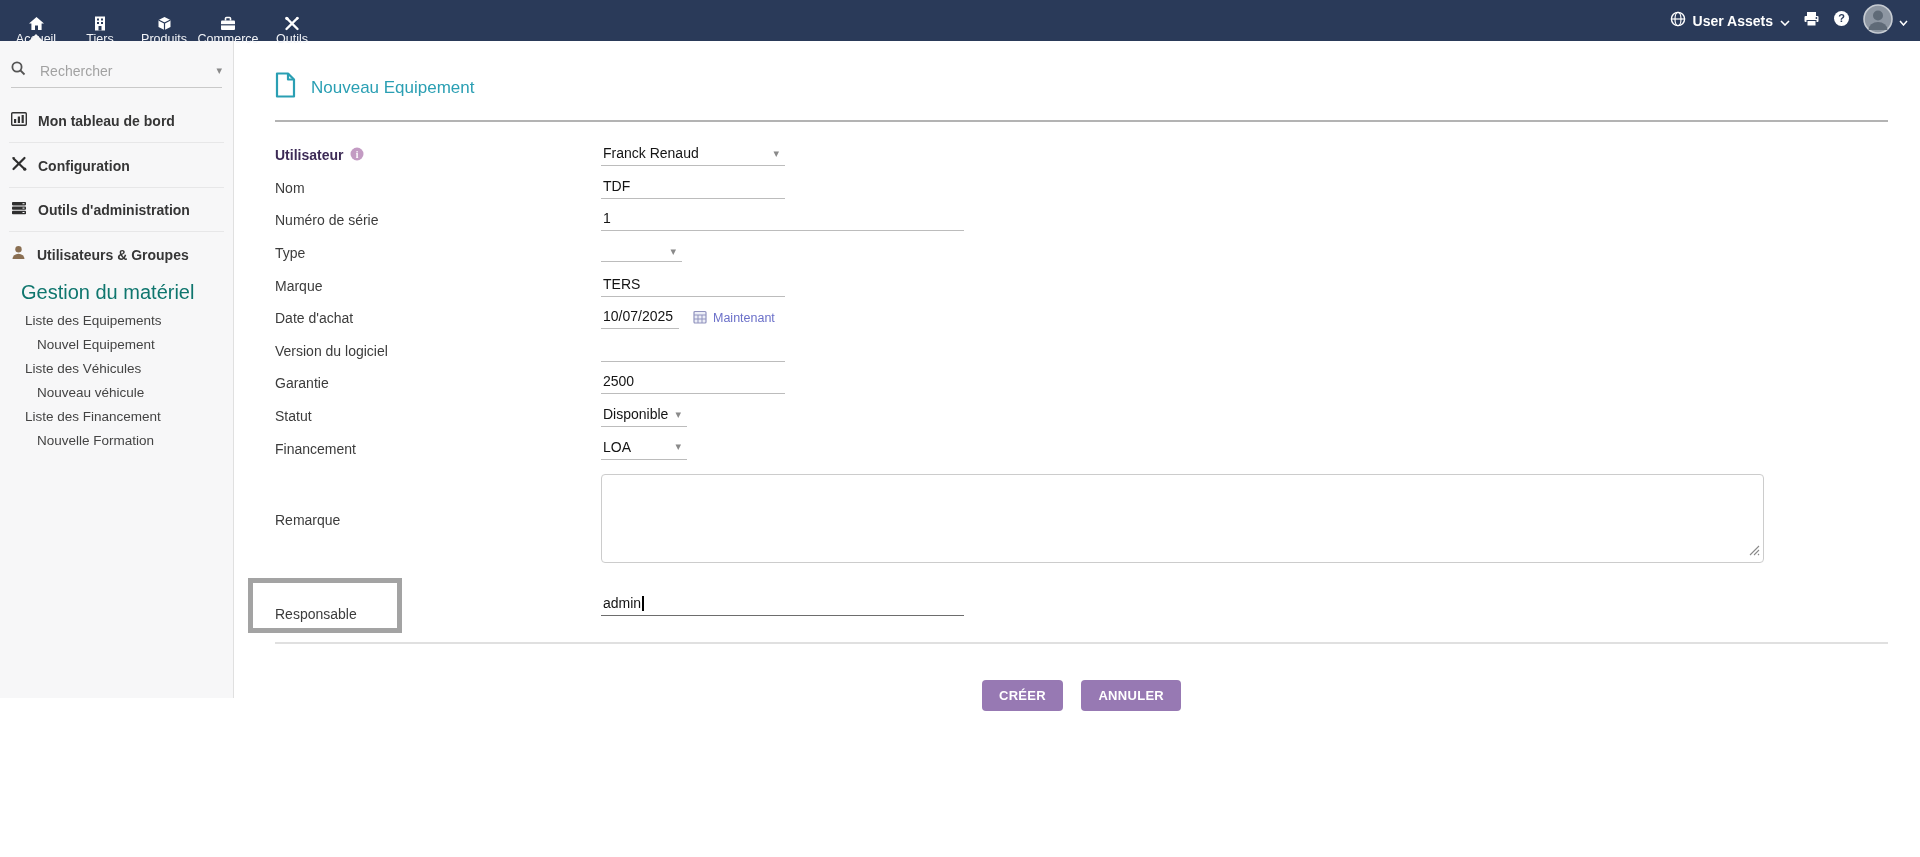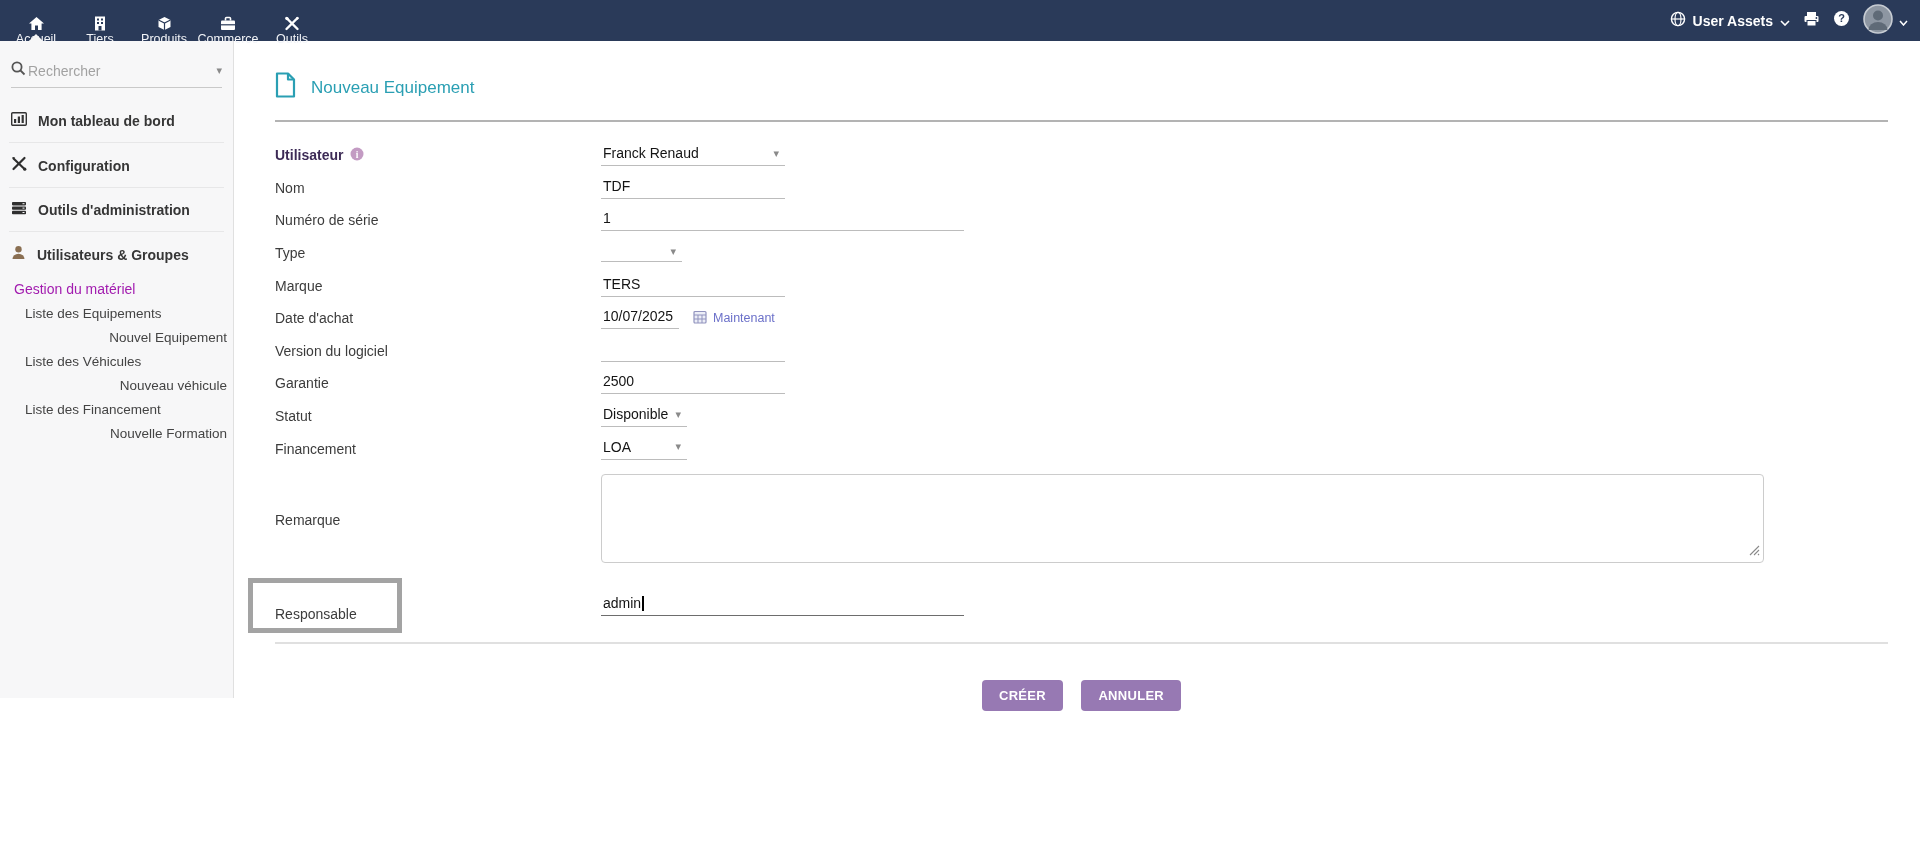--- a/index.html
+++ b/index.html
@@ -39,34 +39,34 @@
   .sidebar {
     position:absolute; top:41px; left:0; width:234px; height:657px;
     background:#f7f7f8; border-right:1px solid #e0e0e0;
   }
   .search-row {
     margin:20px 11px 0 11px; display:flex; align-items:center;
     border-bottom:1px solid #c9c9c9; padding-bottom:7px;
   }
   .search-row input {
     border:none; background:transparent; outline:none; flex:1;
-    font-size:14px; color:#7f1d1d; font-family:inherit; min-width:0; margin-left:0;
+    font-size:14px; color:#7f1d1d; font-family:inherit; min-width:0; margin-left:12px;
   }
   .search-row input::placeholder { color:#a2a2a2; }
   .sel-arrow { color:#8a8a8a; font-size:11px; line-height:1; }
 
   .side-section {
     display:flex; align-items:flex-end; gap:11px; padding:11px 11px;
     font-weight:bold; font-size:14px; color:#363636; cursor:pointer;
   }
   .side-section.first { margin-top:13px; }
   .side-sep { border:none; border-top:1px solid #e7e7e8; margin:2px 9px; }
-  .side-group-title { font-size:14px; color:#a21caf; padding:7px 11px 4px 14px; }
+  .side-group-title { font-size:20px; color:#0f766e; padding:7px 11px 4px 21px; }
   .side-link { font-size:13.5px; color:#444; padding:4.5px 6px 4.5px 25px; cursor:pointer; }
-  .side-link.deep { padding-left:37px;text-align:right; }
+  .side-link.deep { padding-left:37px; }
 
   
   .content { position:absolute; left:234px; top:41px; width:1686px; }
   .content-inner { padding:0 32px 0 41px; }
 
   .page-title {
     display:flex; align-items:center; gap:15px; margin-top:31px;
     color:#2a9fb3; font-size:17px;
   }
   .top-divider { border:none; border-top:2px solid #b3b3b3; margin:17px 0 0 0; }

